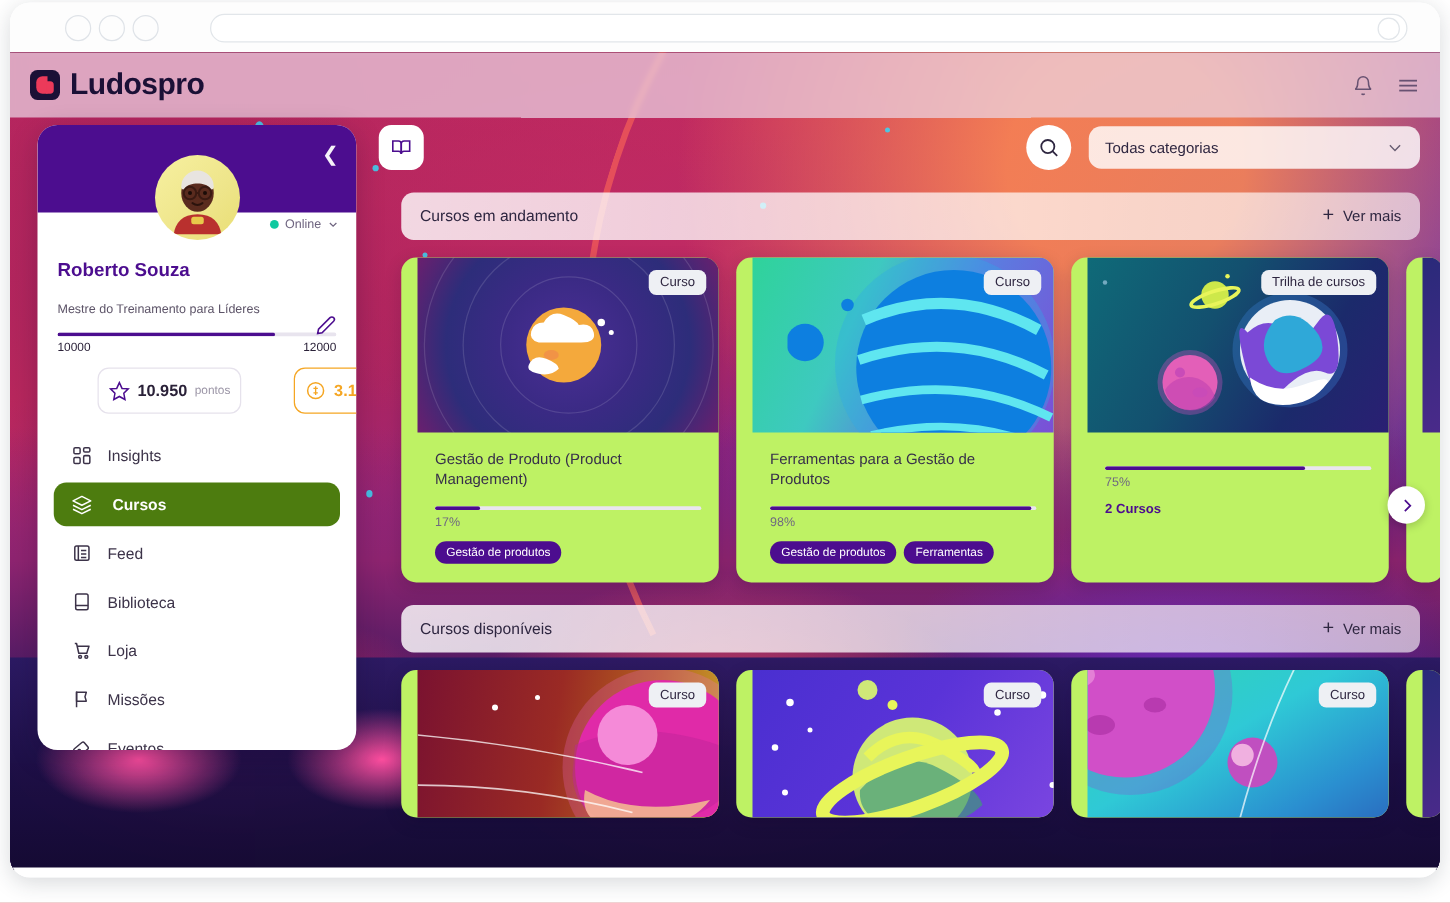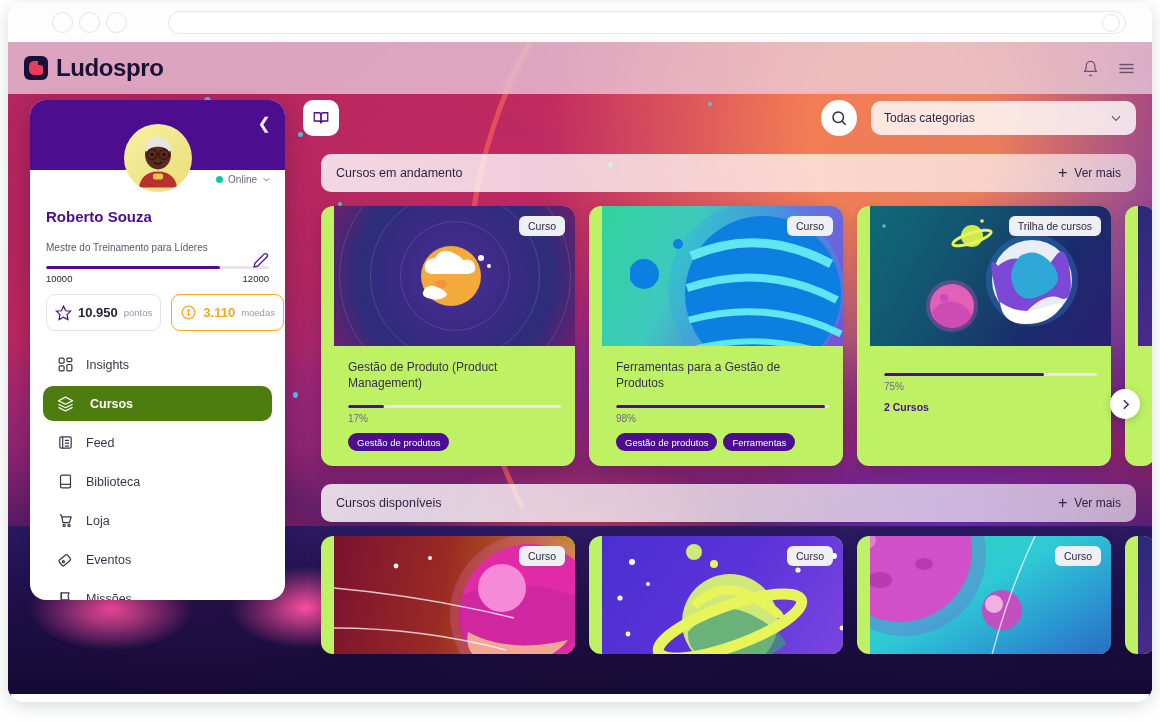--- a/index.html
+++ b/index.html
@@ -151,20 +151,21 @@
   .p-edit { position:absolute; right:16px; top:152px; cursor:pointer; }
   .prog-wrap { margin: 13px 16px 0 16px; }
   .prog-track { height:3px; border-radius:3px; background:#e8e4ee; overflow:hidden; }
   .prog-fill { height:100%; background:#4c0d8f; border-radius:3px; }
   .prog-labels { display:flex; justify-content:space-between; font-size:9.5px; color:#2a2138; margin-top:4px; }
   .stats { display:flex; gap:10px; margin:10px 16px 0 16px; }
   .stat {
     flex:1; display:flex; align-items:center; gap:6px;
     border:1.3px solid #e6e2ec; border-radius:9px;
     padding: 9px 8px;
+    margin-left: 32px;
   }
   .stat.coins { border-color:#f5a623; }
   .stat-val { font-size:13px; font-weight:700; color:#2a2138; }
   .stat.coins .stat-val { color:#f5a623; }
   .stat-unit { font-size:9.5px; color:#9b95a6; margin-left:auto; }
   .menu { margin: 16px 13px 0 13px; }
   .mi {
     display:flex; align-items:center; gap:12px;
     padding: 9px 14px; border-radius:10px;
     font-size:12.5px; color:#3c3349; cursor:pointer;
@@ -405,31 +406,31 @@
           <div class="mi">
             <svg width="17" height="17" viewBox="0 0 24 24" fill="none" stroke="#3c3349" stroke-width="1.7" stroke-linejoin="round">
               <path d="M4 4h2l2.5 11h9L20 7H7"></path>
               <circle cx="10" cy="19" r="1.6"></circle>
               <circle cx="17" cy="19" r="1.6"></circle>
             </svg>
             <span>Loja</span>
           </div>
           <div class="mi">
             <svg width="17" height="17" viewBox="0 0 24 24" fill="none" stroke="#3c3349" stroke-width="1.7" stroke-linejoin="round">
+              <line x1="6" y1="3" x2="6" y2="21"></line>
+              <path d="M6 4h11l-1.5 5L17 14H6z"></path>
+            </svg>
+            <span>Missões</span>
+          </div>
+          <div class="mi">
+            <svg width="17" height="17" viewBox="0 0 24 24" fill="none" stroke="#3c3349" stroke-width="1.7" stroke-linejoin="round">
               <rect x="3.5" y="8" width="15" height="10" rx="2" transform="rotate(-40 11 13)"></rect>
               <circle cx="9" cy="15" r="1.4"></circle>
             </svg>
             <span>Eventos</span>
-          </div>
-          <div class="mi">
-            <svg width="17" height="17" viewBox="0 0 24 24" fill="none" stroke="#3c3349" stroke-width="1.7" stroke-linejoin="round">
-              <line x1="6" y1="3" x2="6" y2="21"></line>
-              <path d="M6 4h11l-1.5 5L17 14H6z"></path>
-            </svg>
-            <span>Missões</span>
           </div>
         </div>
     </div>
 
     <div class="content">
 
       <div class="row-top">
         <div class="book-btn">
           <svg width="18" height="18" viewBox="0 0 24 24" fill="none" stroke="#4c0d8f" stroke-width="1.7">
             <path d="M3 5h6a3 3 0 013 3v11a3 3 0 00-3-3H3z"></path>

